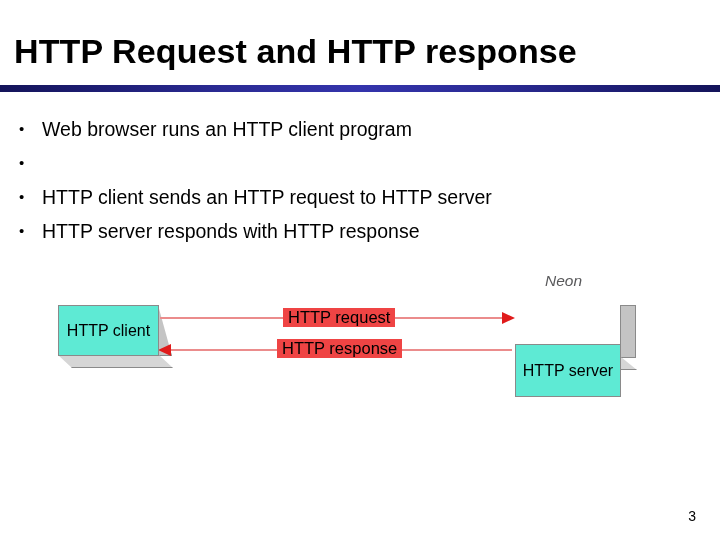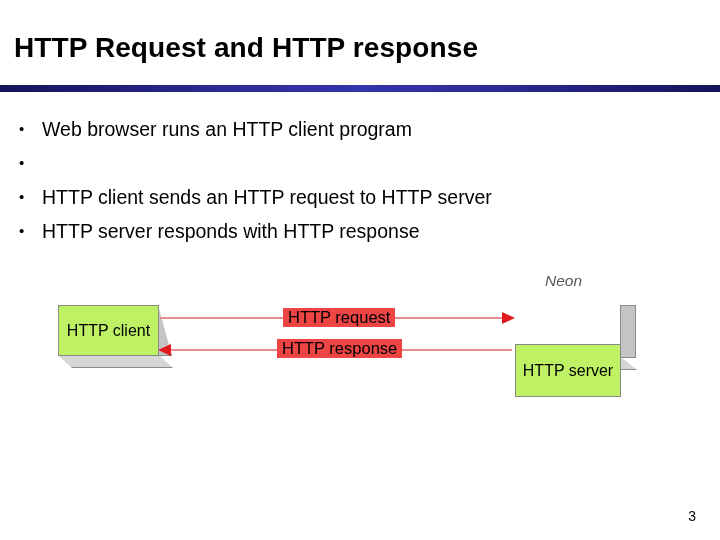--- a/index.html
+++ b/index.html
@@ -19,21 +19,21 @@
     width: 720px;
     height: 540px;
     background: #ffffff;
   }
 
   
   #slide-title {
     position: absolute;
     left: 14px;
     top: 32px;
-    font-size: 28px;
+    font-size: 34px;
     font-weight: bold;
     color: #000000;
     letter-spacing: 0.1px;
     white-space: nowrap;
   }
 
   
   #title-divider {
     position: absolute;
     left: 0;
@@ -84,21 +84,21 @@
   }
   #label-argon { left: 76px; top: 288px; margin-top: 47px; }
   #label-neon  { left: 545px; top: 272px; }
 
   
   .node-box { position: absolute; }
   .node-face {
     position: absolute;
     left: 0;
     top: 0;
-    background: #bef264;
+    background: #5eead4;
     border: 1px solid #8a8a8a;
     box-sizing: border-box;
     z-index: 3;
   }
   .node-face-text {
     position: absolute;
     left: 0;
     right: 0;
     top: 50%;
     transform: translateY(-50%);

